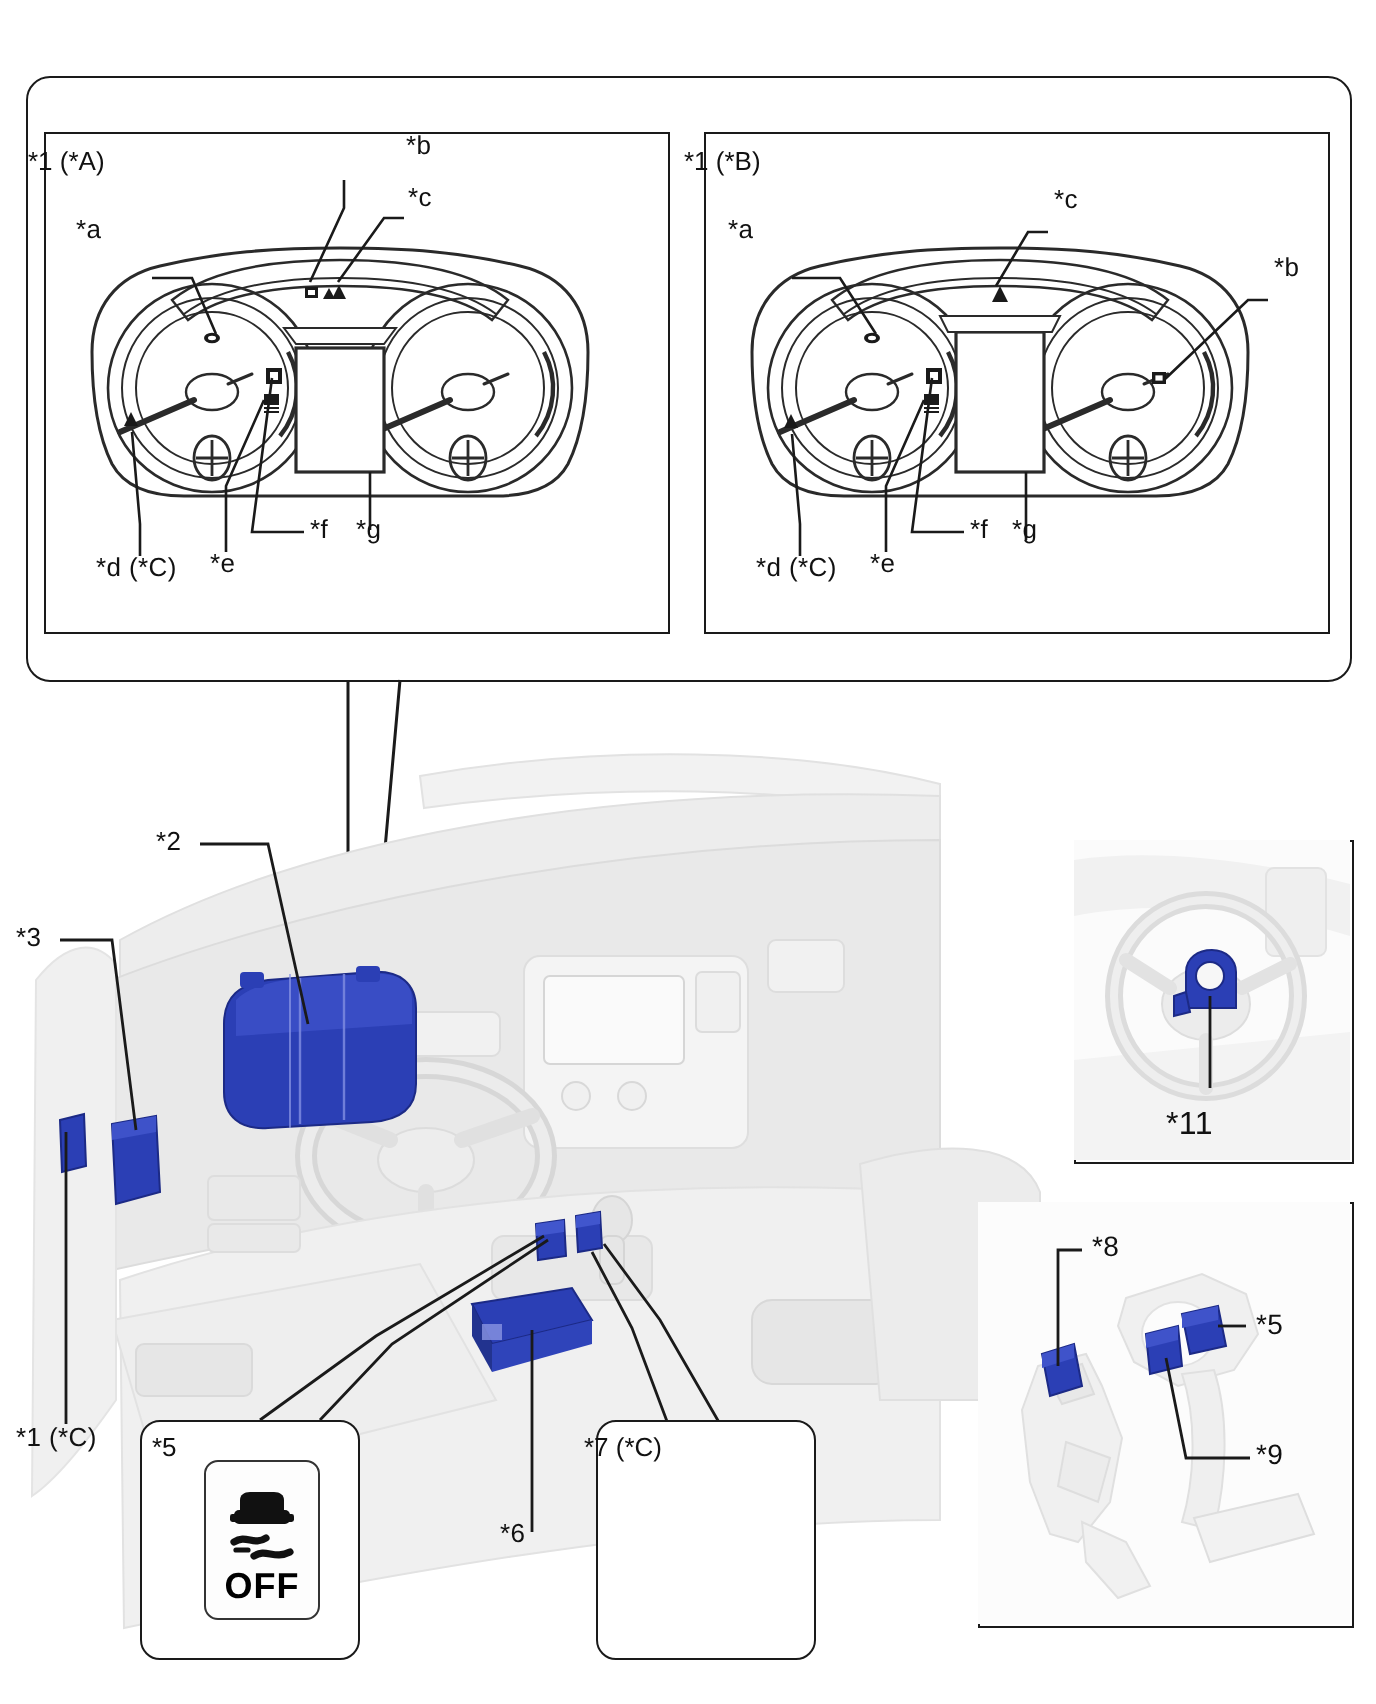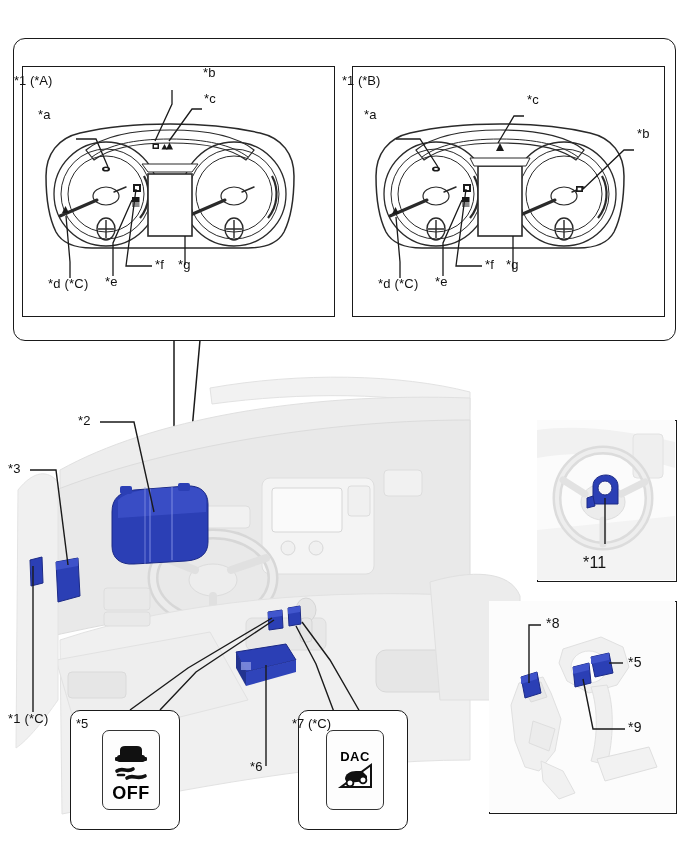--- a/index.html
+++ b/index.html
@@ -262,31 +262,20 @@
 
       <path d="M14,40 C20,36 24,42 30,38" stroke="#111" stroke-width="3.6" fill="none" stroke-linecap="round"></path>
       <path d="M24,47 C30,43 34,49 42,45" stroke="#111" stroke-width="3.6" fill="none" stroke-linecap="round"></path>
       <path d="M15,44 L21,44" stroke="#111" stroke-width="2.6" stroke-linecap="round"></path>
     </svg>
     <div class="icon-txt" style="position:absolute;left:0;top:52px;width:56px;text-align:center;font-size:18px;letter-spacing:0.5px;">OFF</div>
   </div>
 
   <div class="box round" style="left:298px;top:710px;width:108px;height:118px;border-radius:10px;"></div>
   <div class="panel-title" style="left:292px;top:716px;">*7 (*C)</div>
-  <div class="btnbox" style="left:326px;top:730px;width:56px;height:78px;">
-    <div class="icon-txt" style="position:absolute;left:0;top:18px;width:56px;text-align:center;font-size:13px;letter-spacing:0.5px;">DAC</div>
-    <svg viewBox="0 0 56 78" width="56" height="78" style="position:absolute;left:0;top:0;">
-
-      <path d="M14,56 L44,56 L44,34 Z" fill="none" stroke="#111" stroke-width="2"></path>
-
-      <path d="M18,48 C18,43 23,40 29,40 L35,40 L40,45 L40,50 L20,52 Z" fill="#111"></path>
-      <circle cx="23" cy="52" r="3.4" fill="#fff" stroke="#111" stroke-width="1.8"></circle>
-      <circle cx="36" cy="49" r="3.4" fill="#fff" stroke="#111" stroke-width="1.8"></circle>
-    </svg>
-  </div>
 
   <div class="box" style="left:537px;top:420px;width:138px;height:160px;"></div>
   <svg width="138" height="160" viewBox="0 0 138 160" style="position:absolute;left:537px;top:420px;">
     <rect x="0" y="0" width="138" height="160" fill="#fbfbfb"></rect>
 
     <path d="M0,10 C40,4 90,10 138,22 L138,48 C92,34 42,30 0,38 Z" fill="#f1f1f1"></path>
     <rect x="96" y="14" width="30" height="44" rx="4" fill="#efefef" stroke="#e2e2e2"></rect>
     <path d="M0,110 L138,96 L138,160 L0,160 Z" fill="#f3f3f3"></path>
 
     <ellipse cx="66" cy="78" rx="46" ry="48" fill="none" stroke="#dcdcdc" stroke-width="9"></ellipse>

